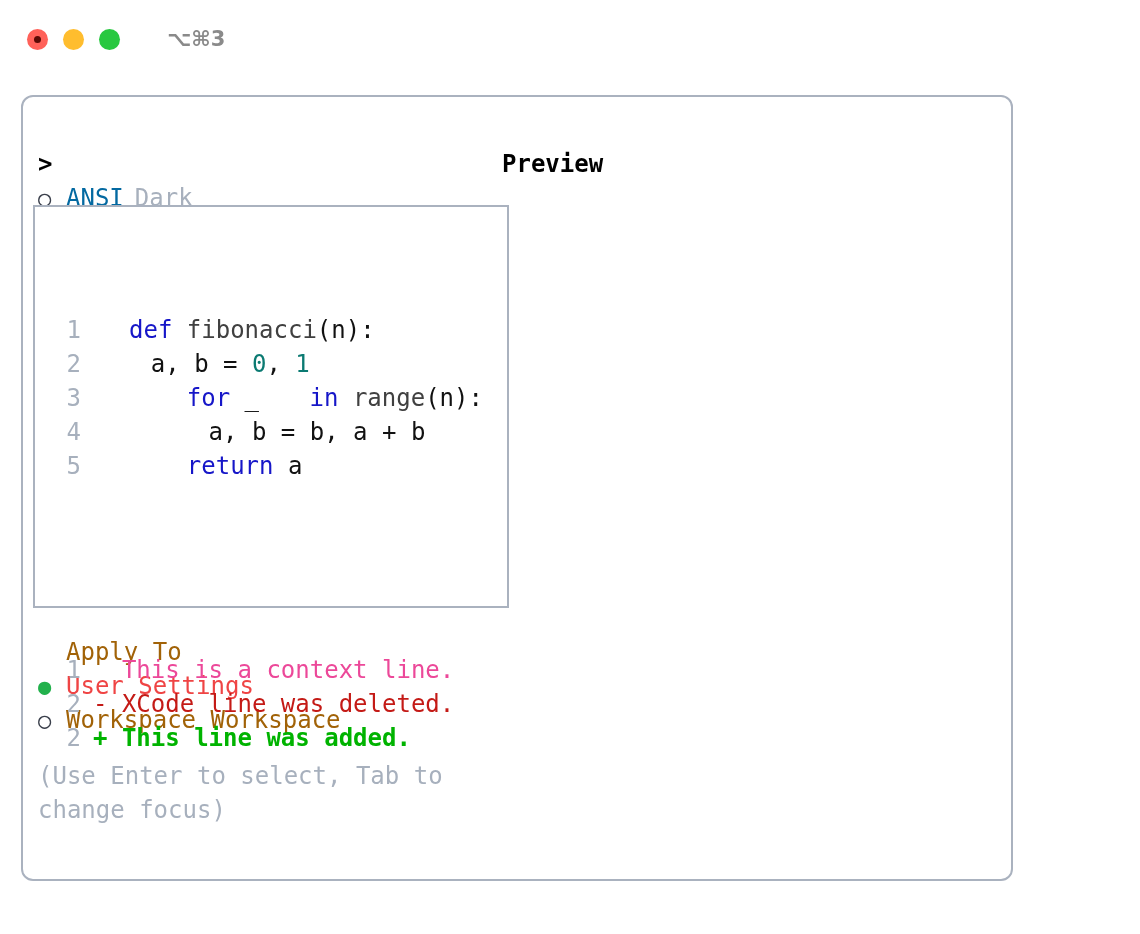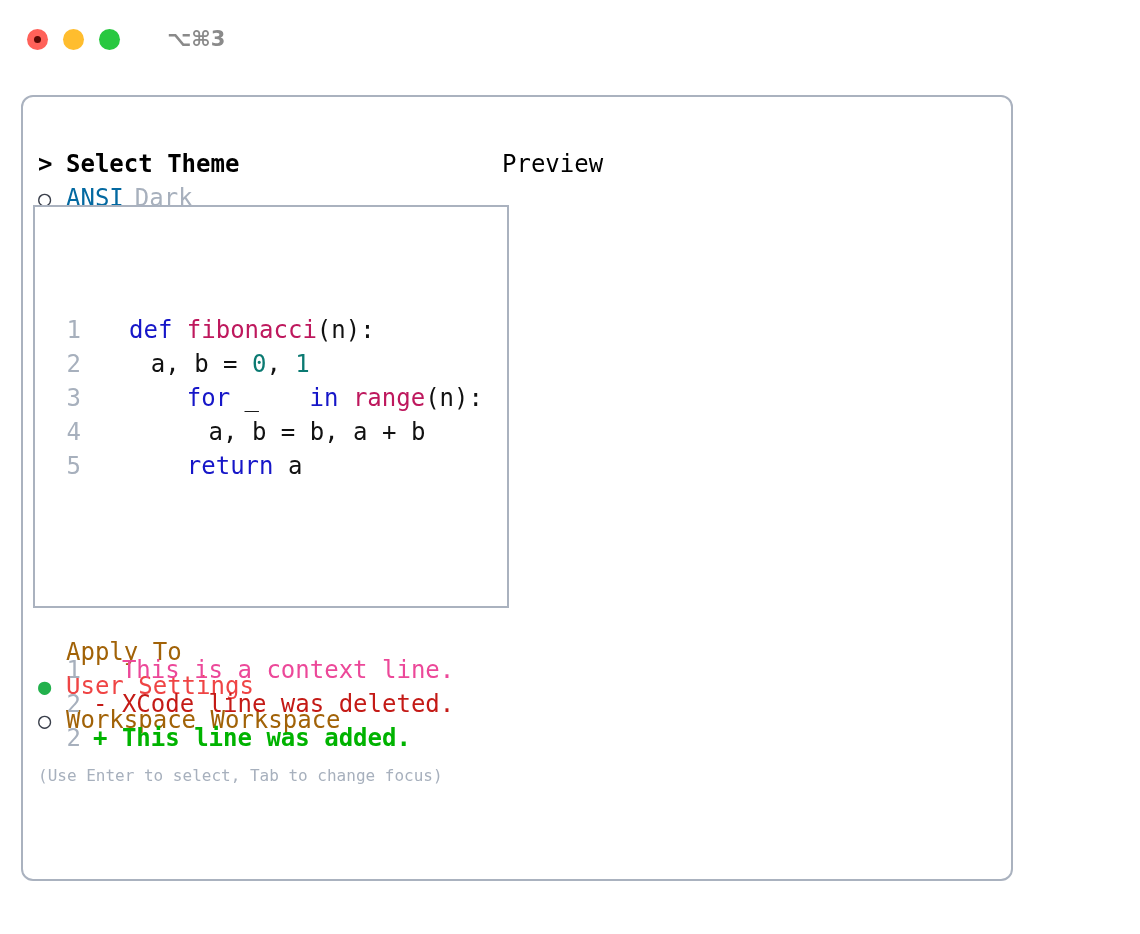--- a/index.html
+++ b/index.html
@@ -120,36 +120,36 @@
     text-decoration: underline;
   }
 
   .group-gap { height: 46px; }
 
   #hint-text {
     position: absolute;
     left: 15px;
     top: 662px;
     width: 420px;
-    font-size: 16px;
+    font-size: 24px;
     line-height: 34px;
     color: #a7b0bd;
     white-space: pre-wrap;
   }
 
   
   #preview-column {
     position: absolute;
     left: 479px;
     top: 50px;
     width: 500px;
   }
   #preview-title {
     font-size: 24px;
-    font-weight: 400;
+    font-weight: 700;
     color: #000000;
     line-height: 34px;
   }
   #preview-panel {
     position: absolute;
     left: 10px;
     top: 108px;
     width: 476px;
     height: 403px;
     border: 2px solid #aab2bf;
@@ -168,21 +168,21 @@
     width: 32px;
     flex: 0 0 32px;
     text-align: right;
     color: #a7b0bd;
     margin-right: 12px;
   }
   .code-text { white-space: pre; }
 
   
   .tok-kw   { color: #1616c8; margin-left: 36px; }
-  .tok-fn   { color: #be185d; }
+  .tok-fn   { color: #404040; }
   .tok-num  { color: #0b7a72; }
   .tok-pl   { color: #111111; }
 
   .blank-line { height: 34px; }
 
   .diff-ctx { color: #ec4899; }
   .diff-del { color: #c41a16; }
   .diff-add { color: #00b300; font-weight: bold; }
 </style>
 </head>
@@ -200,21 +200,20 @@
     </div>
     <div id="shortcut-hint">⌥⌘3</div>
   </div>
 
   <div id="content-frame">
 
     <div id="theme-column">
 
       <div class="list-row">
         <span class="marker prompt">&gt;</span>
-        <span class="row-label header">Select Theme</span>
       </div>
 
       <div id="theme-list">
           <div class="list-row"><span class="marker">○</span><span class="row-label">ANSI</span><span class="row-badge">Dark</span></div>
           <div class="list-row"><span class="marker">○</span><span class="row-label">Atom One</span><span class="row-badge">Dark</span></div>
           <div class="list-row"><span class="marker">○</span><span class="row-label">Ayu</span><span class="row-badge">Dark</span></div>
           <div class="list-row"><span class="marker">○</span><span class="row-label">Default</span><span class="row-badge">Dark</span></div>
           <div class="list-row"><span class="marker">○</span><span class="row-label">Dracula</span><span class="row-badge">Dark</span></div>
           <div class="list-row"><span class="marker">○</span><span class="row-label">GitHub</span><span class="row-badge">Dark</span></div>
           <div class="list-row"><span class="marker">○</span><span class="row-label">ANSI Light</span><span class="row-badge">Light</span></div>

